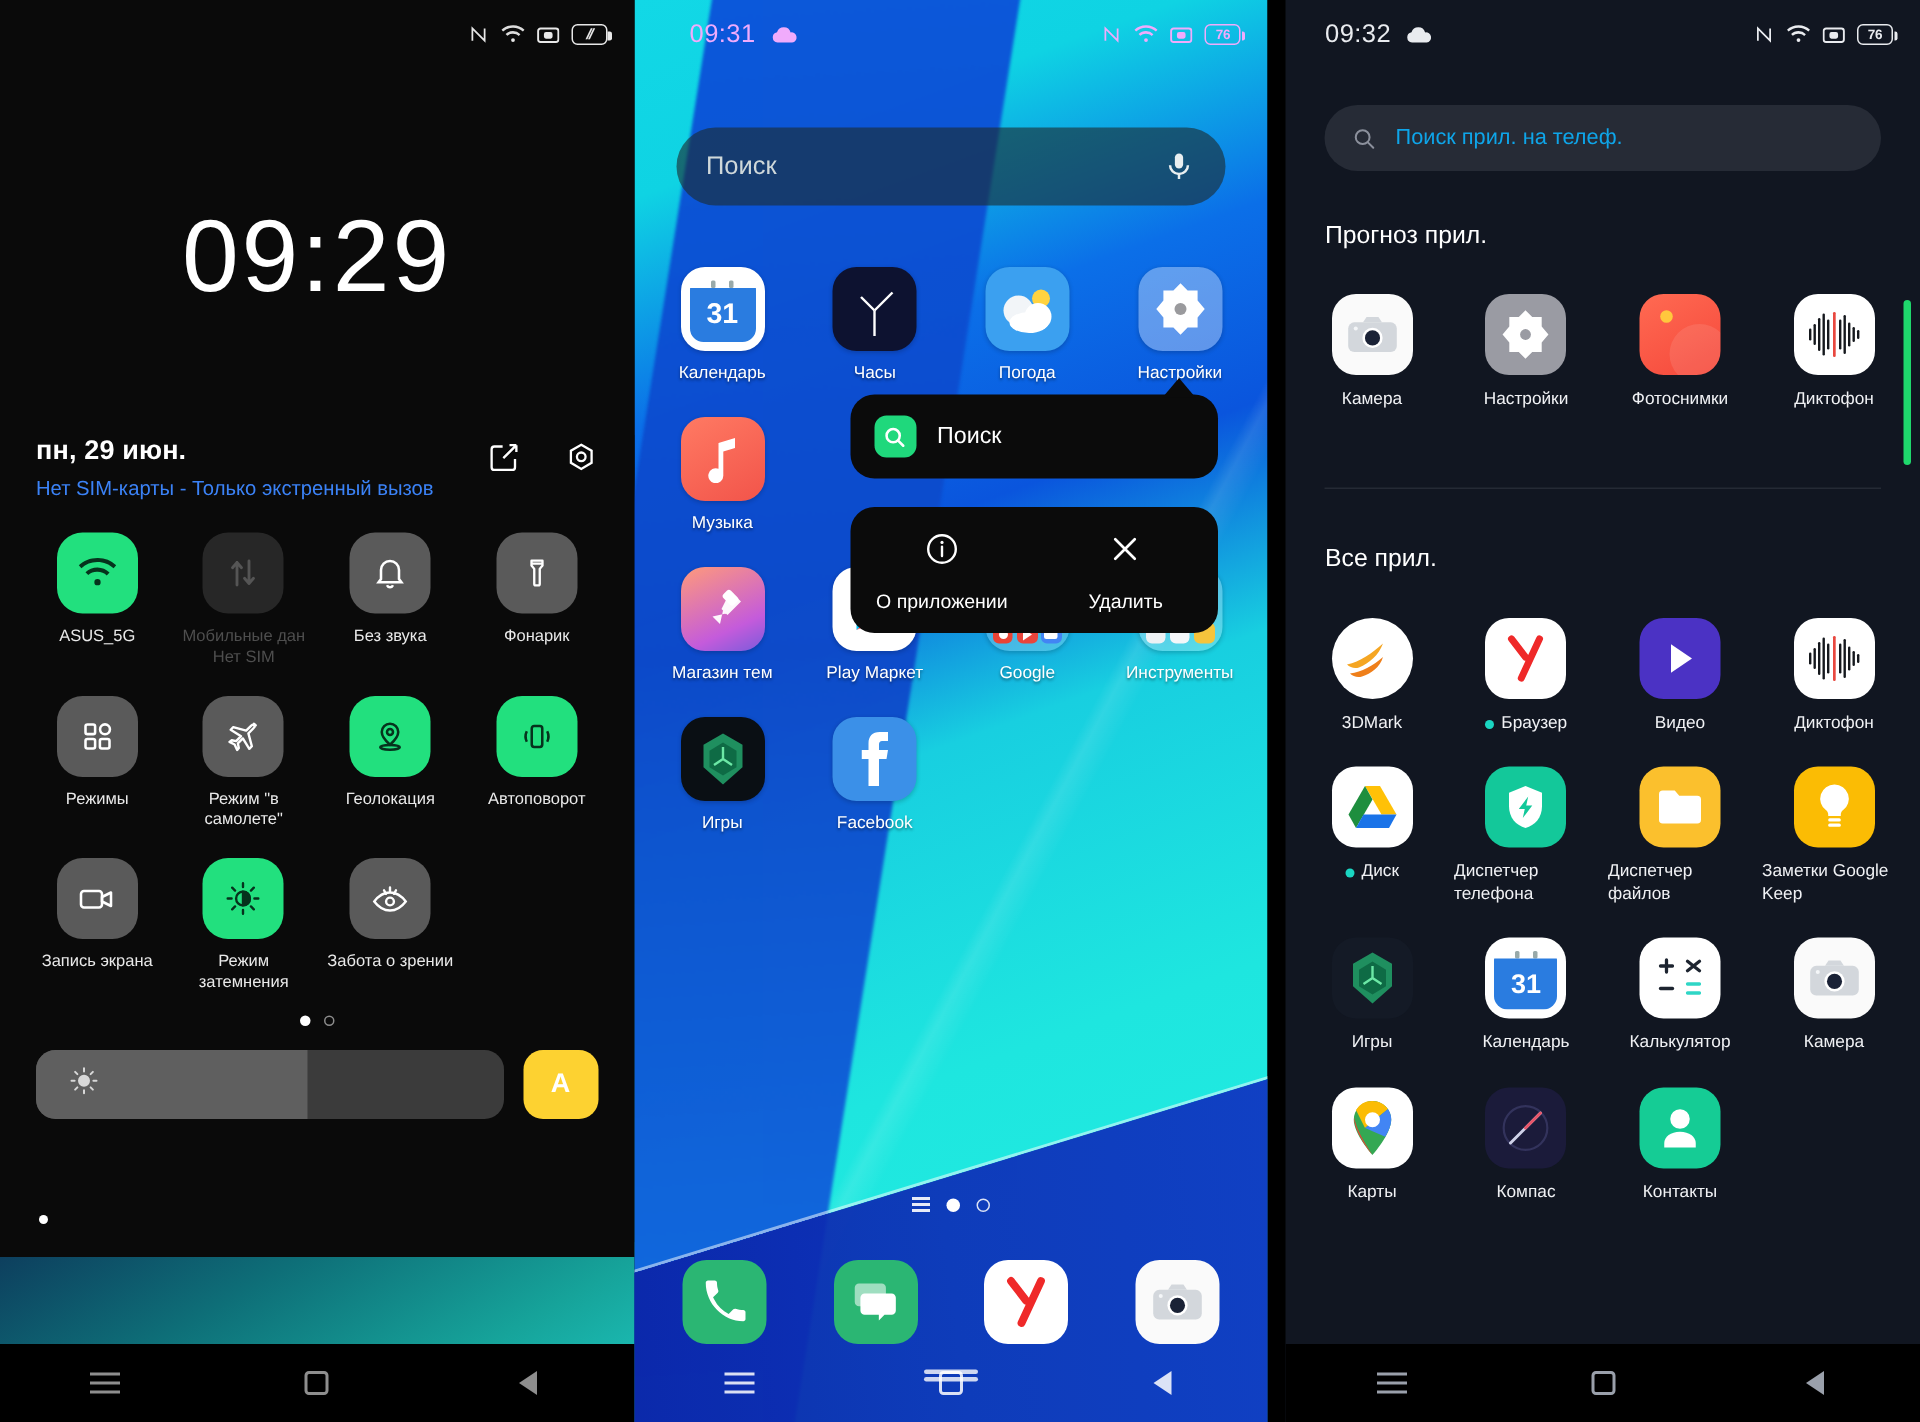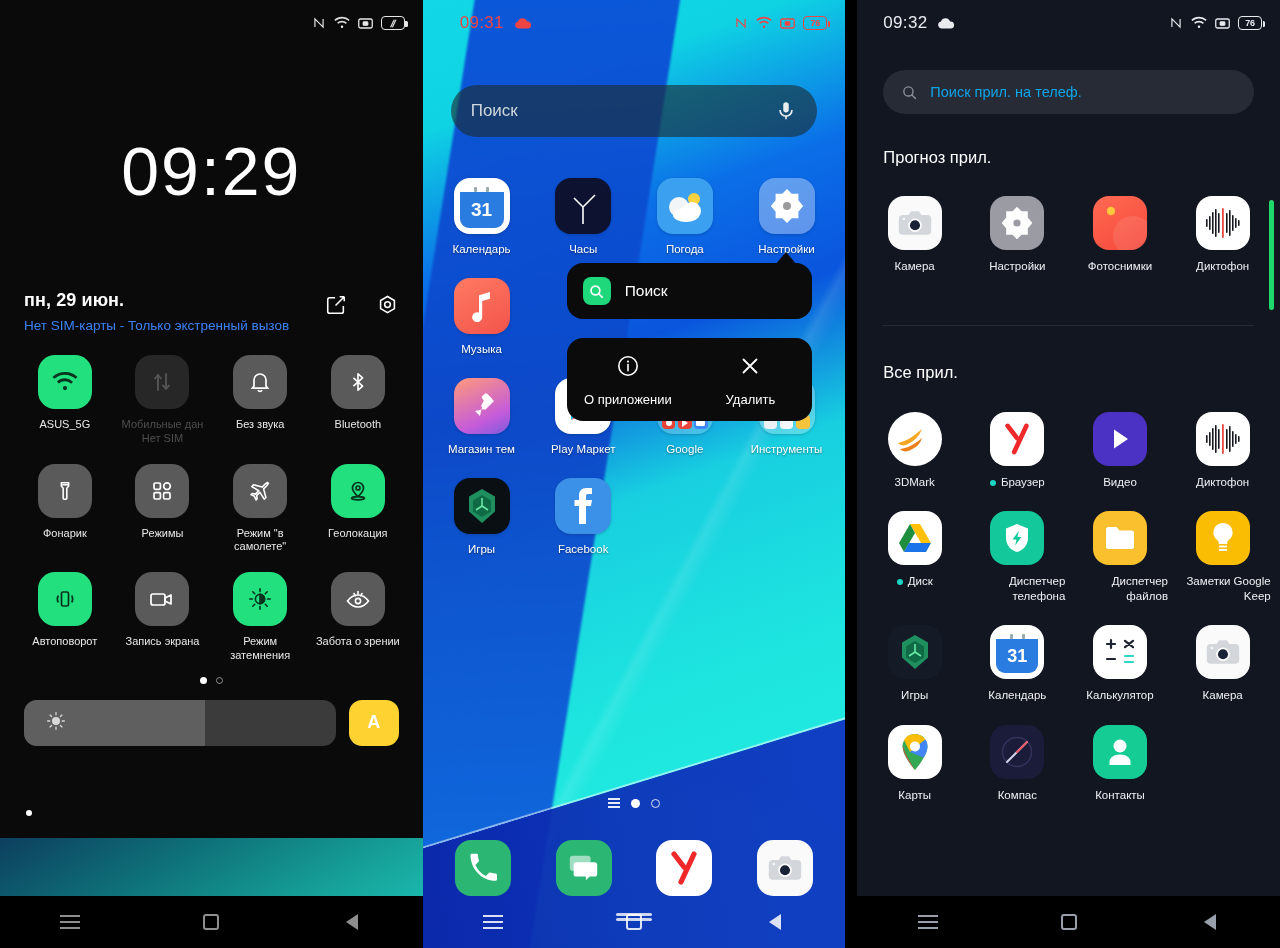--- a/index.html
+++ b/index.html
@@ -157,21 +157,21 @@
     gap:12px; padding:0 18px; cursor:pointer;
   }
   .dr-search .ph { font-size:14.5px; color:#0ea5e9; }
   .dr-sec { position:absolute; left:26px; font-size:16.5px; font-weight:400; color:#fff; }
   .dr-grid { position:absolute; left:0; right:0; display:grid;
              grid-template-columns:repeat(4,1fr); row-gap:22px; padding:0 6px; }
   .dapp { display:flex;flex-direction:column;align-items:center; cursor:pointer;}
   .dapp .ic { width:54px;height:54px;border-radius:16px; display:flex;align-items:center;justify-content:center;
               overflow:hidden; position:relative; }
   .dapp .lbwrap{ display:flex; align-items:flex-start; gap:5px; margin-top:9px; max-width:96px;}
-  .dapp .lb { font-size:11.5px; text-align:right; line-height:1.25; color:#f0f1f4; }
+  .dapp .lb { font-size:11.5px; text-align:left; line-height:1.25; color:#f0f1f4; }
   .newdot { width:6px;height:6px;border-radius:50%;background:#1ad6c2; margin-top:5px; flex:0 0 auto;}
   .divider { position:absolute; left:26px; right:26px; height:1px; background:#252a35; }
   .scrollbar { position:absolute; right:6px; width:5px; border-radius:3px; background:#1fd86c; }
 
   
   .navbar { position:absolute; left:0; right:0; bottom:0; height:52px; display:flex;
             align-items:center; justify-content:space-around; z-index:50; }
   .navbar.dark { background:#000; }
   .nb { cursor:pointer; display:flex; align-items:center; justify-content:center; width:60px; height:34px;}
   .nb-lines { display:flex;flex-direction:column;gap:4px; }
@@ -264,28 +264,20 @@
         <div class="tile">
           <div class="tile-ic">
             <svg width="24" height="24" viewBox="0 0 24 24" fill="none" stroke="currentColor" stroke-width="1.7">
               <path d="M18 16V10a6 6 0 10-12 0v6l-1.6 2.2h15.2L18 16z"></path>
                 <path d="M10 20.2a2.2 2.2 0 004 0"></path>
               </svg>
           </div>
           <div class="tile-lb">Без звука</div>
         </div>
 
-        <div class="tile">
-          <div class="tile-ic">
-            <svg width="22" height="24" viewBox="0 0 24 24" fill="none" stroke="currentColor" stroke-width="1.8" stroke-linejoin="round">
-              <path d="M7 7.5l10 9-5 4.5V3l5 4.5-10 9"></path>
-              </svg>
-          </div>
-          <div class="tile-lb">Bluetooth</div>
-        </div>
 
         <div class="tile">
           <div class="tile-ic">
             <svg width="22" height="24" viewBox="0 0 24 24" fill="none" stroke="currentColor" stroke-width="1.7" stroke-linejoin="round">
               <path d="M8 3h8v3.5L14 9v11a1 1 0 01-1 1h-2a1 1 0 01-1-1V9L8 6.5V3z"></path>
                 <path d="M8 5.2h8"></path>
               </svg>
           </div>
           <div class="tile-lb">Фонарик</div>
         </div>
@@ -399,21 +391,21 @@
         </span>
       <span class="nb">
           <span class="nb-tri"></span>
         </span>
     </div>
   </div>
 
   <div class="panel" id="panel-home">
     <div class="wall2"></div>
 
-    <div class="statusbar" style="color:#ef4444;padding-left:37px;">
+    <div class="statusbar" style="color:#f0abfc;padding-left:37px;">
       <div class="sb-left">
         <span class="sb-time">09:31</span>
         <span class="ico">
           <svg width="18" height="13" viewBox="0 0 22 14" fill="currentColor">
             <path d="M17.3 13H5.3A4.3 4.3 0 014.9 4.5 5.8 5.8 0 0116 4.7a3.9 3.9 0 011.3 8.3z"></path>
             </svg>
           </span>
       </div>
       <div class="sb-right">
         <span class="ico">

